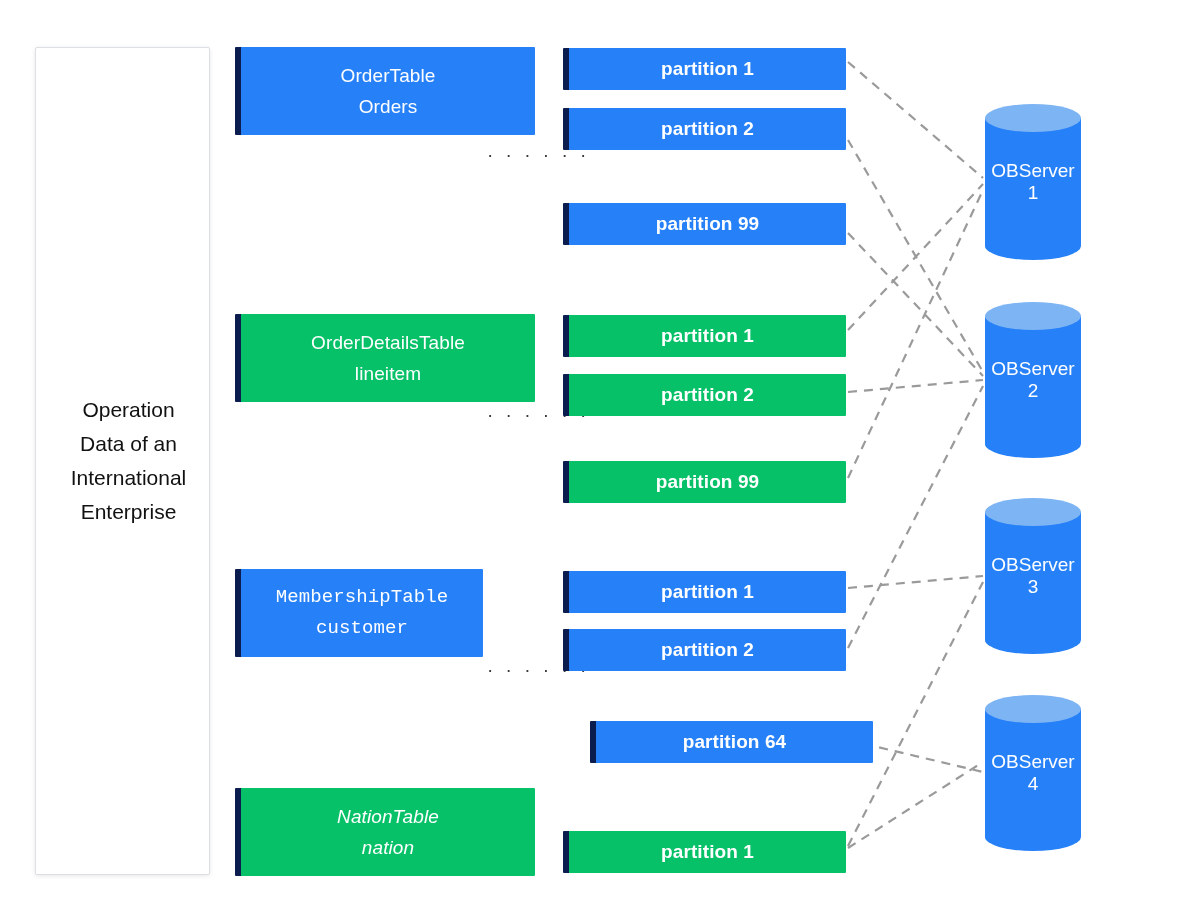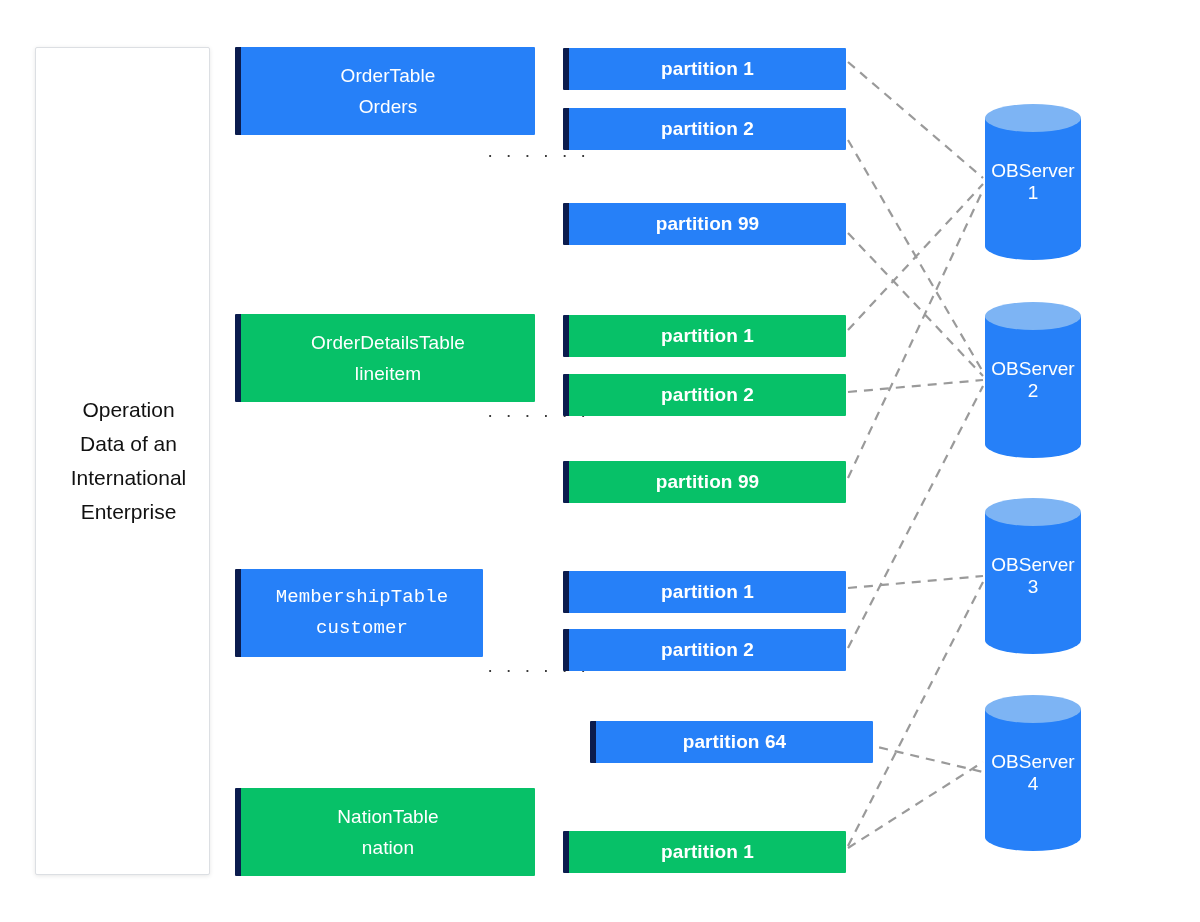--- a/index.html
+++ b/index.html
@@ -224,21 +224,21 @@
       <div class="ellipsis" style="left: 487px; top: 665px;">· · · · · ·</div>
       <div class="partition-box c-blue" style="left: 563px; top: 571px; width: 283px; height: 42px;">
         <div class="pb-text">partition 1</div>
       </div>
       <div class="partition-box c-blue" style="left: 563px; top: 629px; width: 283px; height: 42px;">
         <div class="pb-text">partition 2</div>
       </div>
       <div class="partition-box c-blue" style="left: 563px; top: 721px; width: 283px; height: 42px; margin-left: 27px;">
         <div class="pb-text">partition 64</div>
       </div>
-      <div class="table-box c-green" style="left: 235px; top: 788px; width: 300px; height: 88px;">
+      <div class="table-box c-green" style="left: 235px; top: 788px; width: 300px; height: 88px; font-style: italic;">
         <div class="tb-text">NationTable
 nation</div>
       </div>
       <div class="partition-box c-green" style="left: 563px; top: 831px; width: 283px; height: 42px;">
         <div class="pb-text">partition 1</div>
       </div>
       <div class="cylinder" style="left: 985px; top: 104px; width: 96px; height: 155px;">
         <div class="cyl-bottom"></div>
         <div class="cyl-body"></div>
         <div class="cyl-top"></div>

